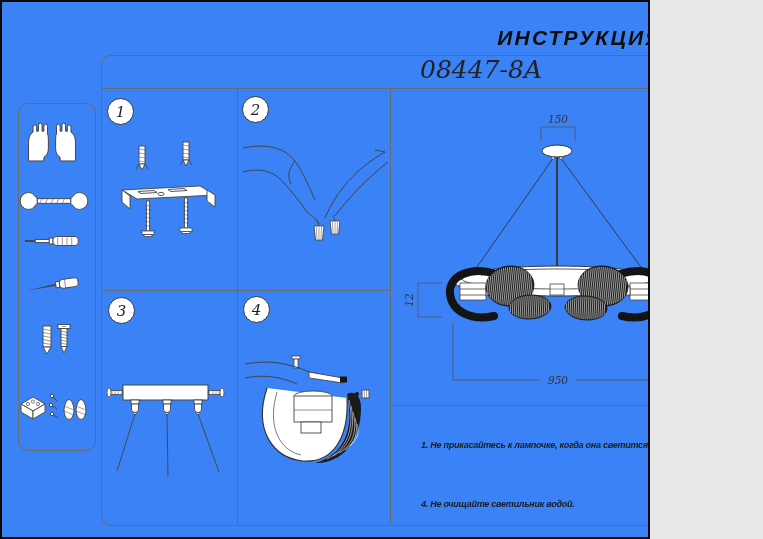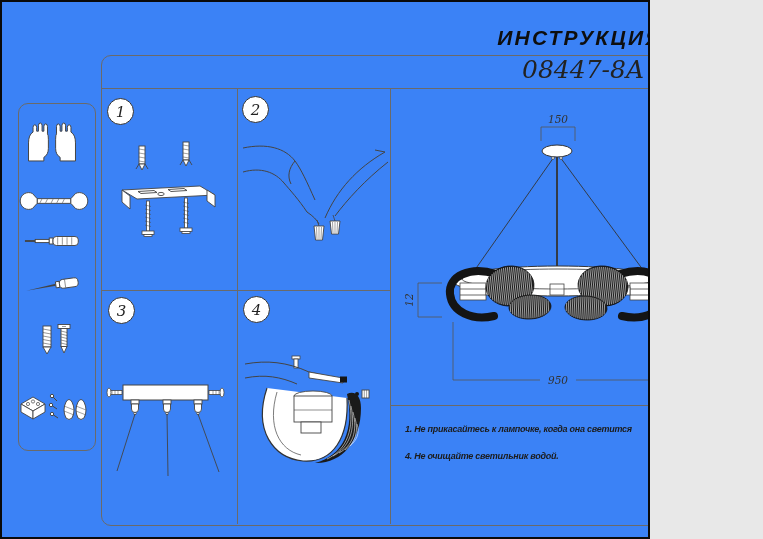--- a/index.html
+++ b/index.html
@@ -1,34 +1,34 @@
 <!DOCTYPE html>
 <html><head>
 <meta charset="utf-8">
 <style>
   html,body{margin:0;padding:0;background:#e8e8e8;}
   .page{position:relative;width:650px;height:539px;background:#3b82f6;overflow:hidden;
         font-family:"Liberation Sans",sans-serif;color:#1a1a1a;font-style:italic;}
   .outer-frame{position:absolute;left:0;top:0;right:0;bottom:0;border:2px solid #0a0a0a;pointer-events:none;}
   .title{position:absolute;left:390px;top:26px;width:380px;text-align:center;
          font-size:21px;font-weight:700;letter-spacing:2.2px;color:#0e0e0e;}
-  .model{position:absolute;left:420px;top:55px;width:326px;text-align:center;
+  .model{position:absolute;left:420px;top:55px;width:326px;text-align:left;
          font-family:"DejaVu Serif",serif;font-size:25px;font-weight:400;color:#222;}
   .content-box{position:absolute;left:101px;top:55px;width:645px;height:469px;
                border:1px solid #6a6a6a;border-radius:10px;}
   .side-box{position:absolute;left:18px;top:103px;width:76px;height:346px;
             border:1px solid #6a6a6a;border-radius:10px;}
   .gline{position:absolute;background:#6a6a6a;}
   .panel-num{position:absolute;width:25px;height:25px;border:1px solid #333;border-radius:50%;
              display:flex;align-items:center;justify-content:center;
              font-family:"DejaVu Serif",serif;font-size:15px;color:#222;background:#fff;}
   .instructions{position:absolute;left:392px;top:410px;width:352px;
                 font-size:9px;font-weight:700;letter-spacing:-0.25px;line-height:13.4px;
                 white-space:pre-line;color:#1c1c1c;}
-  .instructions div{margin:0;padding-left:13px;}
+  .instructions div{margin:16px;padding-left:13px;}
   svg{position:absolute;overflow:visible;}
   svg text{font-family:"DejaVu Serif",serif;font-size:10.5px;fill:#333;}
 </style>
 </head>
 <body>
 
 <div class="page">
 
   <div class="title">ИНСТРУКЦИЯ</div>
   <div class="content-box"></div>

